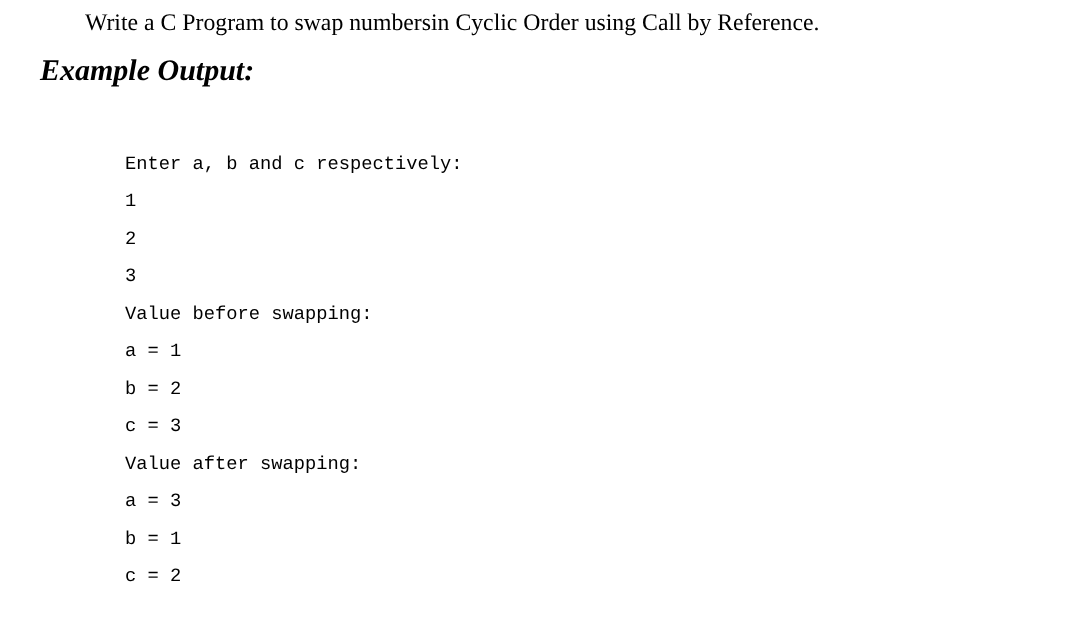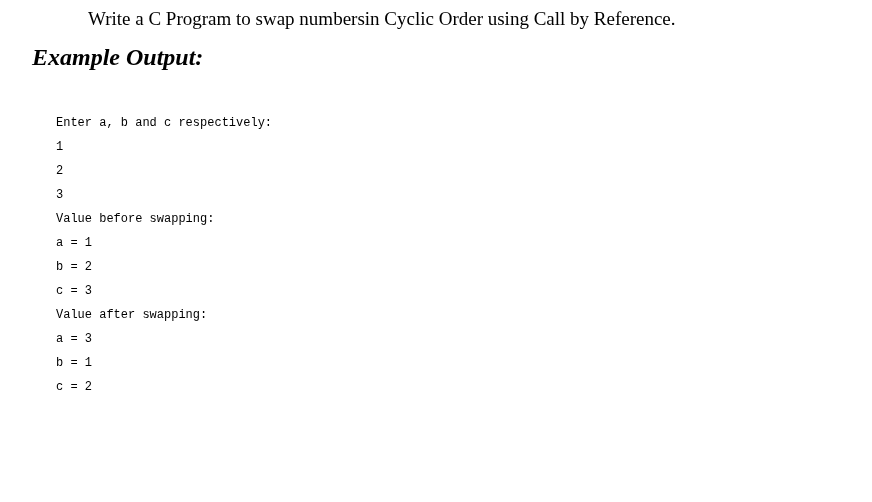--- a/index.html
+++ b/index.html
@@ -10,35 +10,35 @@
     body {
       width: 872px;
       height: 502px;
       background: #ffffff;
       font-family: "Times New Roman", Times, serif;
       color: #000000;
       padding-top: 8px;
     }
     .title {
       font-size: 19px;
-      margin-left: 88px;
+      margin-left: 68px;
       margin-bottom: 14px;
       font-weight: normal;
     }
     .example-label {
       font-size: 24px;
       font-weight: bold;
       font-style: italic;
       margin-left: 32px;
       margin-bottom: 16px;
     }
     .output-block {
       font-family: "Courier New", Courier, monospace;
-      font-size: 12px;
-      margin-left: 56px;
+      font-size: 15px;
+      margin-left: 100px;
       line-height: 2.0;
       white-space: pre;
     }
   </style>
 </head>
 <body>
 
 <div class="title">Write a C Program to swap numbersin Cyclic Order using Call by Reference.</div>
 
 <div class="example-label">

